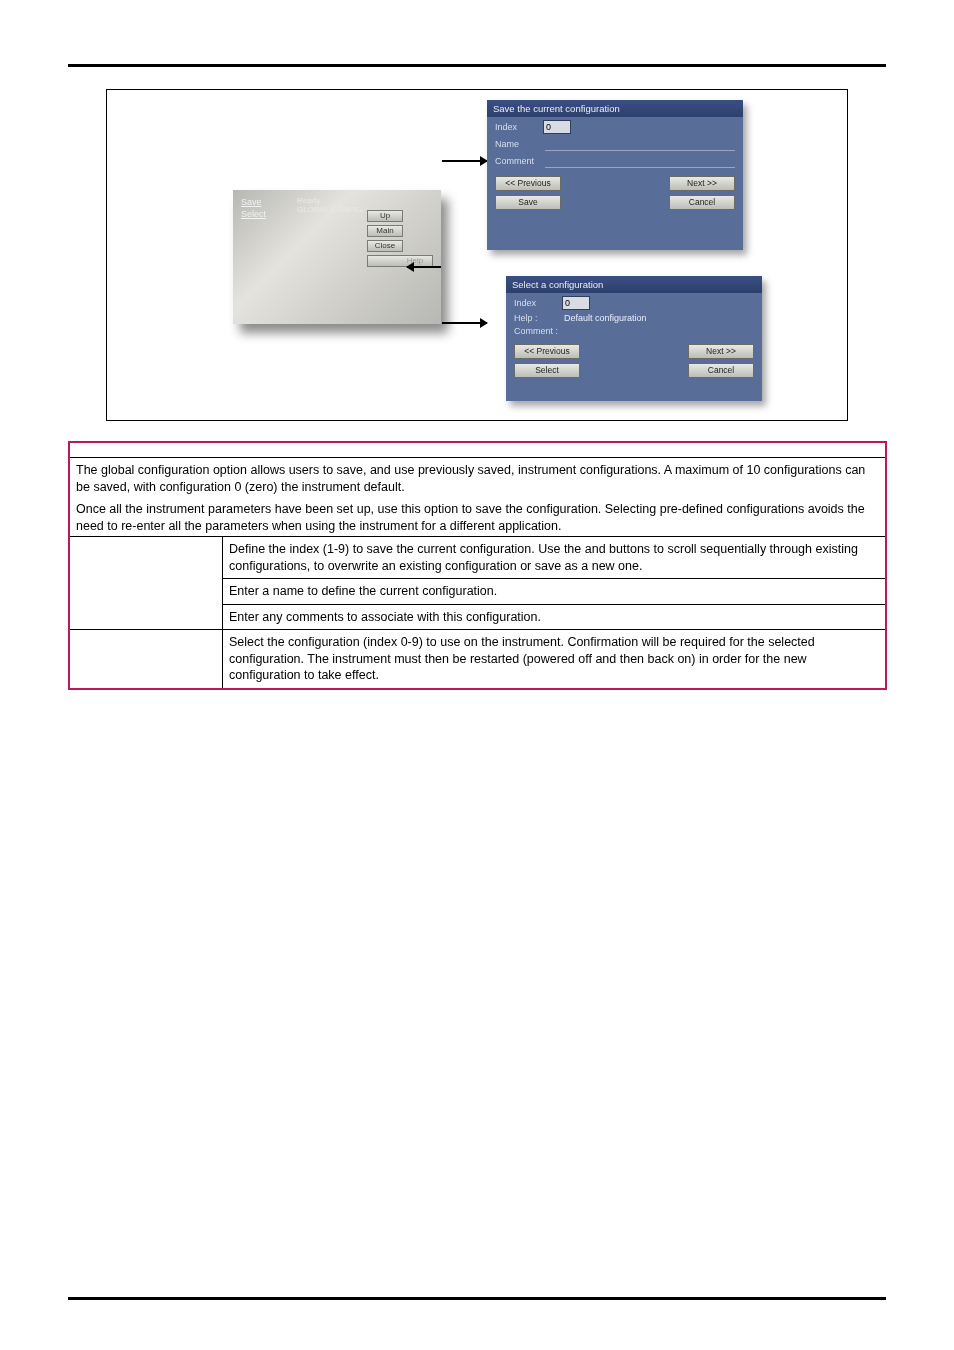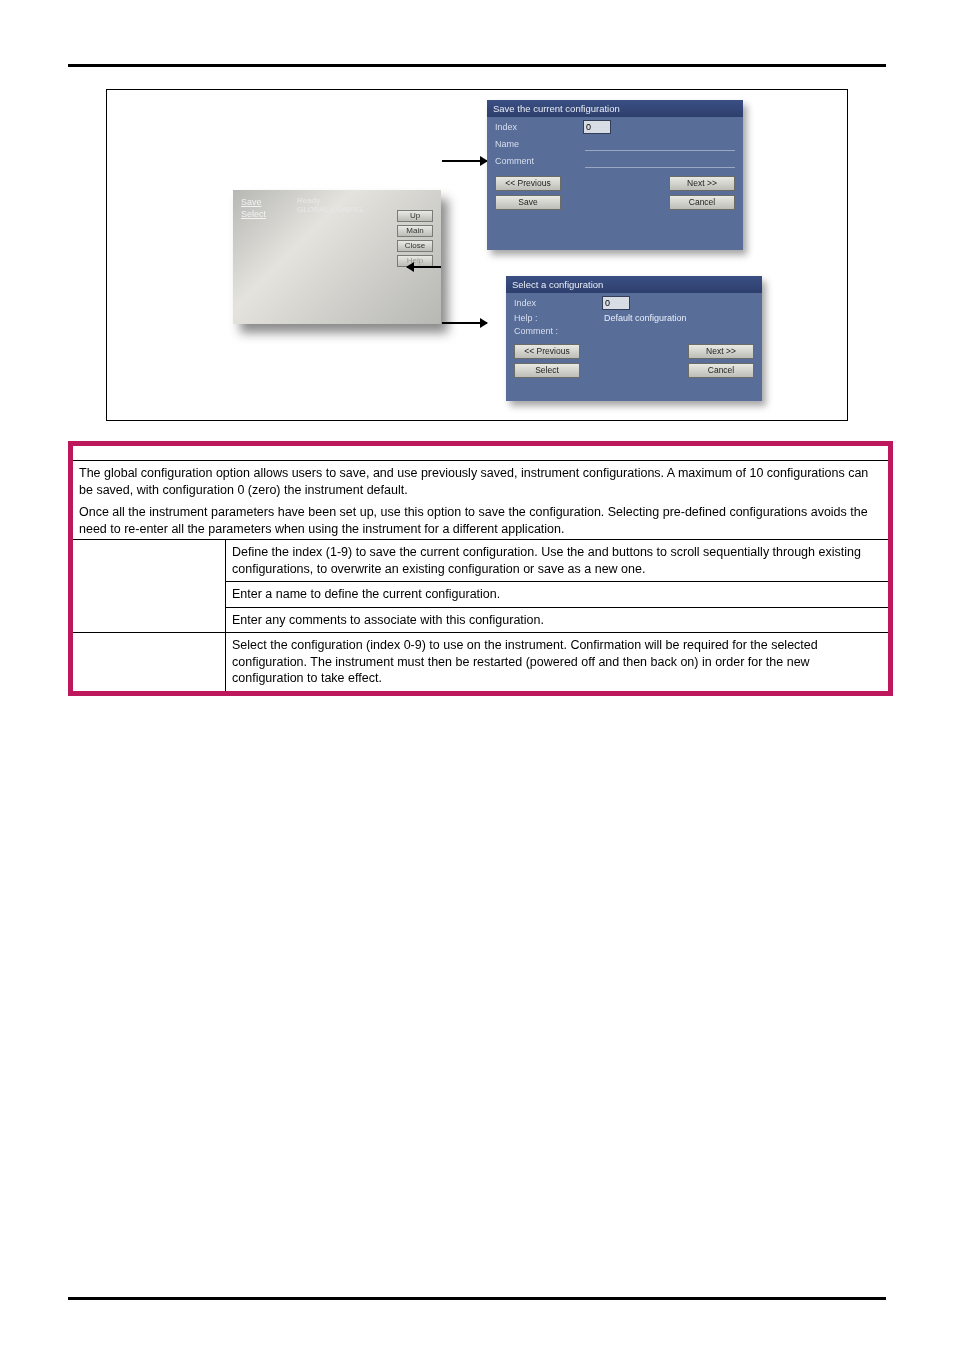--- a/index.html
+++ b/index.html
@@ -81,21 +81,21 @@
     width: 34px;
     height: 10px;
     line-height: 10px;
     text-align: center;
     background: linear-gradient(180deg,#e8e8e4,#bdbdb7);
     border: 1px solid #7a7a76;
     font-size: 8px;
     color: #333;
     margin-bottom: 3px;
   }
-  .menu-btn.disabled { color: #999; }
+  .menu-btn.disabled { color: #999; padding-left: 30px; }
   .menu-btns {
     position: absolute;
     right: 8px;
     top: 20px;
   }
 
   
   .dialog {
     position: absolute;
     width: 256px;
@@ -109,21 +109,20 @@
   .dlg-title {
     background: linear-gradient(180deg,#3a4f84,#2d3f6c);
     color: #e9edf6;
     font-size: 9.5px;
     padding: 3px 6px;
   }
   .dlg-row {
     display: flex;
     align-items: center;
     padding: 3px 8px 0 8px;
-    gap: 40px;
   }
   .dlg-row label { width: 48px; color: #d7deee; }
   .dlg-row input.num {
     width: 22px; height: 12px;
     background: #d8dce4;
     border: 1px solid #323d57;
     font-size: 9px;
     color: #000;
     padding: 0 2px;
   }
@@ -181,21 +180,21 @@
   .arrow.left::after {
     left: -1px; top: -4px;
     border-right: 8px solid #000;
     border-top: 5px solid transparent;
     border-bottom: 5px solid transparent;
   }
 
   
   .section-box {
     width: 815px;
-    border: 5px solid #be185d;
+    border: 2px solid #be185d;
     margin: 16px auto;
   }
   .section-header-row {
     height: 14px;
     border-bottom: 1px solid #000;
   }
   .section-body {
     padding: 4px 6px 2px 6px;
     border-bottom: 1px solid #000;
     line-height: 1.32;

